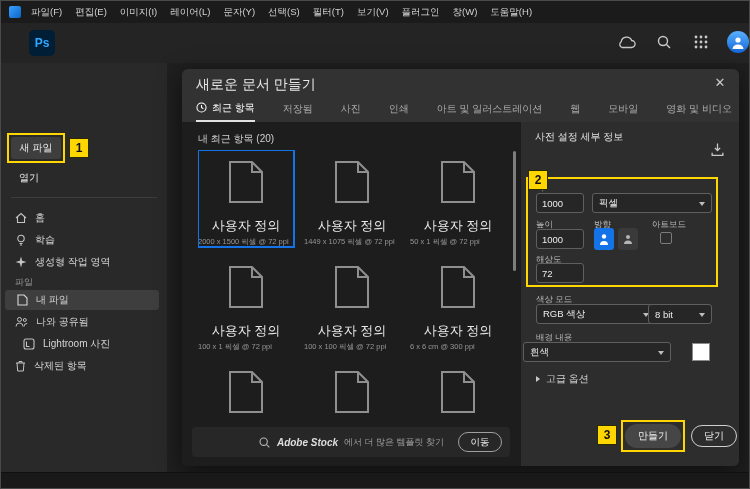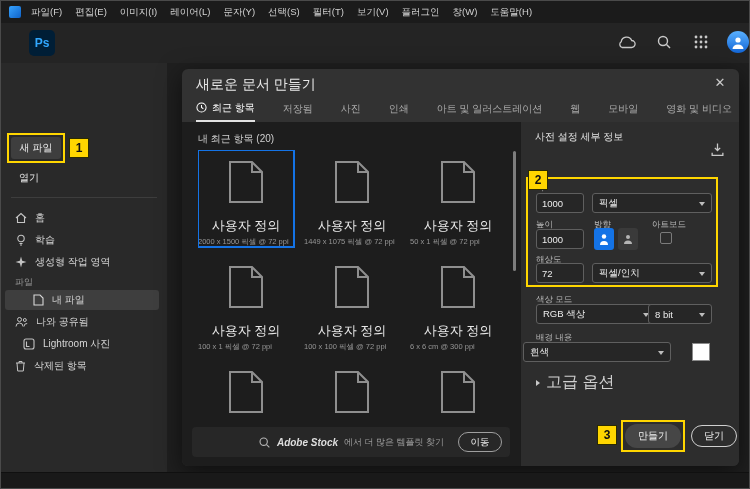--- a/index.html
+++ b/index.html
@@ -22,21 +22,21 @@
   .sidebar{position:absolute;left:0;top:62px;width:166px;height:410px;background:#292929;}
   .main-backdrop{position:absolute;left:166px;top:62px;right:0;height:410px;background:#1f1f1f;}
   .yellow-box{position:absolute;border:2px solid #ffd600;}
   .num-badge{position:absolute;width:20px;height:20px;background:#ffd600;border:1px solid #2b2b00;color:#111;font-size:12px;font-weight:bold;display:flex;align-items:center;justify-content:center;z-index:30;}
   .btn-newfile{position:absolute;left:10px;top:74px;width:50px;height:22px;background:#3e3e3e;border-radius:3px;color:#f0f0f0;font-size:10px;display:flex;align-items:center;justify-content:center;z-index:2;}
   .open-link{position:absolute;left:18px;top:108px;font-size:10px;color:#e8e8e8;}
   .side-div{position:absolute;left:10px;top:134px;width:146px;height:1px;background:#3d3d3d;}
   .nav-row{position:absolute;left:14px;height:18px;display:flex;align-items:center;gap:8px;font-size:10px;color:#d6d6d6;white-space:nowrap;cursor:default;}
   .nav-row svg{flex:0 0 auto;}
   .nav-header{position:absolute;left:14px;font-size:9px;color:#979797;}
-  .nav-selected{left:4px;width:154px;padding-left:28px;background:#3e3e3e;border-radius:3px;height:20px;}
+  .nav-selected{left:4px;width:154px;padding-left:12px;background:#3e3e3e;border-radius:3px;height:20px;}
 
   
   .dialog{position:absolute;left:181px;top:68px;width:557px;height:397px;background:#323232;border-radius:6px;box-shadow:0 6px 24px rgba(0,0,0,.55);}
   .dlg-title{position:absolute;left:14px;top:7px;font-size:14px;color:#e8e8e8;}
   .dlg-close{position:absolute;right:10px;top:4px;font-size:13px;color:#c9c9c9;width:18px;height:18px;display:flex;align-items:center;justify-content:center;cursor:default;}
   .tabs{position:absolute;left:14px;top:26px;right:8px;height:27px;display:flex;align-items:center;gap:28px;}
   .tab{font-size:10px;color:#ababab;white-space:nowrap;display:flex;align-items:center;gap:5px;height:100%;cursor:default;}
   .tab.active{color:#ffffff;border-bottom:2px solid #e2e2e2;}
   .pane-left{position:absolute;left:0;top:53px;width:338px;height:344px;background:#1d1d1d;border-bottom-left-radius:6px;overflow:hidden;}
   .recent-h{position:absolute;left:16px;top:10px;font-size:10px;color:#d0d0d0;}
@@ -57,21 +57,21 @@
   .promo{position:absolute;left:14px;top:26px;width:160px;font-size:7.5px;color:#8f8f8f;}
   .dl-icon{position:absolute;right:14px;top:20px;}
   .f-label{position:absolute;font-size:8.5px;color:#b8b8b8;white-space:nowrap;}
   .f-input{position:absolute;height:20px;background:#262626;border:1px solid #5f5f5f;border-radius:3px;color:#ececec;font-size:9.5px;padding:0 5px;}
   .f-select{position:absolute;height:20px;background:#262626;border:1px solid #5f5f5f;border-radius:3px;color:#ececec;font-size:9.5px;display:flex;align-items:center;padding-left:6px;cursor:default;}
   .chev{position:absolute;right:6px;top:8px;width:0;height:0;border-left:3.5px solid transparent;border-right:3.5px solid transparent;border-top:4px solid #bdbdbd;}
   .orient-btn{position:absolute;width:20px;height:22px;border-radius:3px;display:flex;align-items:center;justify-content:center;}
   .checkbox{position:absolute;width:12px;height:12px;border:1px solid #7b7b7b;border-radius:2px;background:transparent;}
   .swatch{position:absolute;width:18px;height:18px;background:#ffffff;border:1px solid #8a8a8a;}
   .disc{width:0;height:0;border-top:3.5px solid transparent;border-bottom:3.5px solid transparent;border-left:4.5px solid #c9c9c9;display:inline-block;margin-right:6px;}
-  .advanced{position:absolute;left:15px;top:250px;font-size:16px;color:#d0d0d0;display:flex;align-items:center;cursor:default;}
+  .advanced{position:absolute;left:15px;top:250px;font-size:10px;color:#d0d0d0;display:flex;align-items:center;cursor:default;}
   .create-btn{position:absolute;left:104px;top:302px;width:56px;height:24px;background:#464646;border-radius:12px;color:#f2f2f2;font-size:10px;display:flex;align-items:center;justify-content:center;z-index:2;}
   .cancel-btn{position:absolute;left:170px;top:303px;width:46px;height:22px;border:1px solid #cfcfcf;border-radius:11px;color:#eeeeee;font-size:10px;display:flex;align-items:center;justify-content:center;}
 
   .footer{position:absolute;left:0;bottom:0;width:100%;height:16px;background:#191919;border-top:1px solid #101010;}
 </style>
 </head>
 <body>
 
 <div class="window">
 
@@ -342,24 +342,20 @@
         <svg width="12" height="10" viewBox="0 0 12 10">
             <circle cx="6" cy="3" r="2" fill="#b5b5b5"></circle>
             <path d="M2 10 a4 3.5 0 0 1 8 0 Z" fill="#b5b5b5"></path>
           </svg>
       </div>
       <div class="f-label" style="left:131px;top:97px;">아트보드</div>
       <div class="checkbox" style="left:139px;top:110px;"></div>
 
       <div class="f-label" style="left:15px;top:132px;">해상도</div>
       <input class="f-input" style="left: 15px; top: 141px; width: 48px;" value="72">
-      <div class="f-select" style="left:71px;top:141px;width:120px;">
-        <span>픽셀/인치</span>
-        <span class="chev"></span>
-      </div>
 
       <div class="f-label" style="left:15px;top:172px;">색상 모드</div>
       <div class="f-select" style="left:15px;top:182px;width:120px;">
         <span>RGB 색상</span>
         <span class="chev"></span>
       </div>
       <div class="f-select" style="left:127px;top:182px;width:64px;">
         <span>8 bit</span>
         <span class="chev"></span>
       </div>

